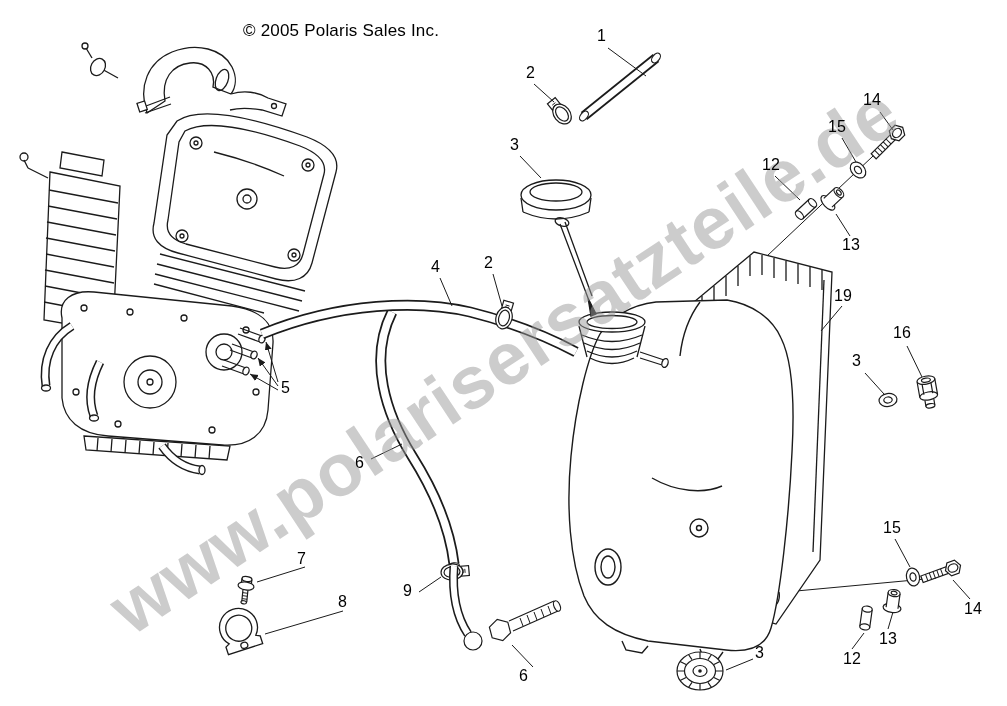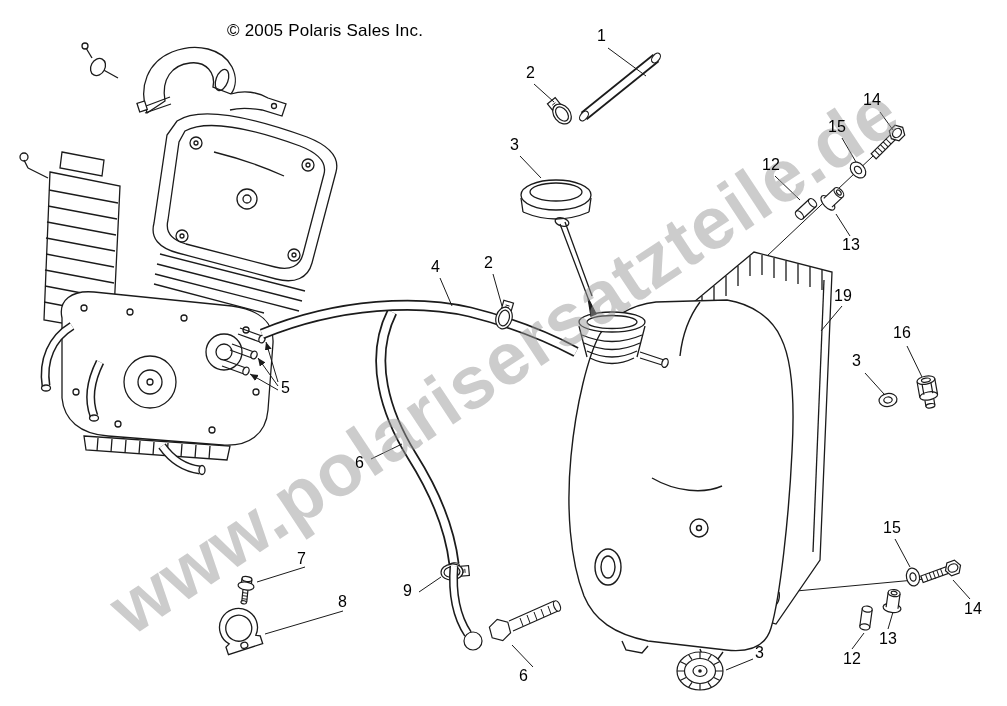--- a/index.html
+++ b/index.html
@@ -2,21 +2,21 @@
 <html><head>
 <meta charset="utf-8">
 <style>
   html,body { margin:0; padding:0; background:#fff; }
   .stage {
     position:relative; width:1007px; height:706px; background:#fff;
     overflow:hidden; font-family:"Liberation Sans", sans-serif;
   }
   .stage svg.art { position:absolute; left:0; top:0; z-index:2; }
   .copyright {
-    position:absolute; left:227px; top:21px; font-size:17px; color:#000;
+    position:absolute; left:243px; top:21px; font-size:17px; color:#000;
     z-index:3; letter-spacing:0.2px;
   }
   .callout {
     position:absolute; font-size:16px; color:#000; z-index:6; line-height:1;
   }
   .watermark {
     position:absolute; left:50%; top:51%;
     transform:translate(-50%,-50%) rotate(-33.5deg);
     font-size:74px; font-weight:bold; letter-spacing:1px;
     color:#9a9a9a; opacity:0.5; white-space:nowrap; z-index:4;

